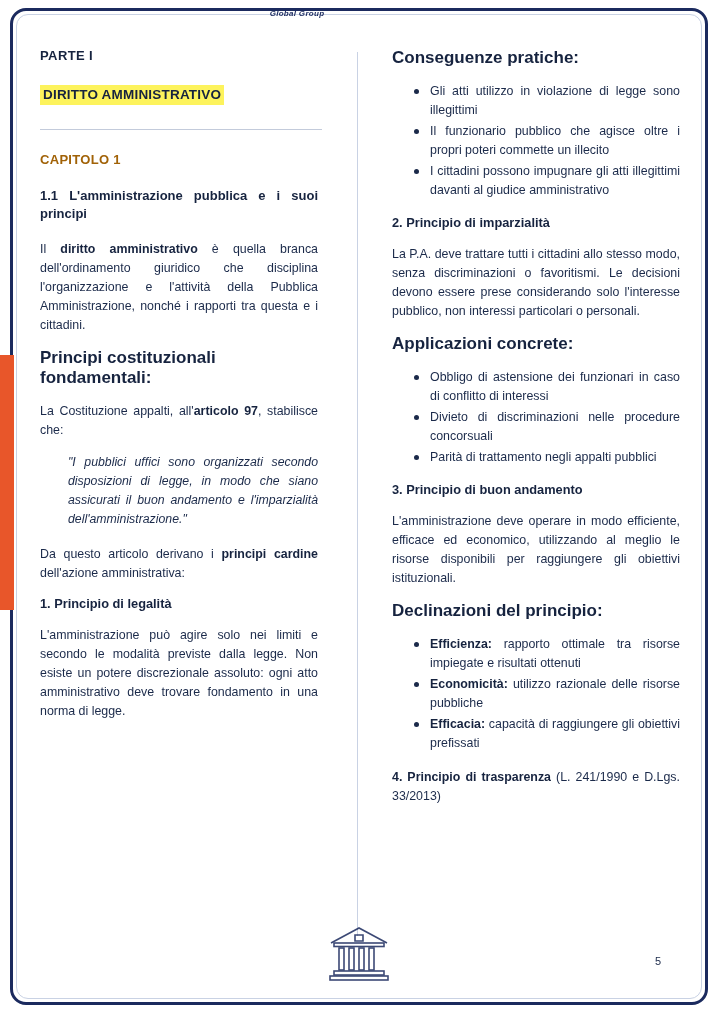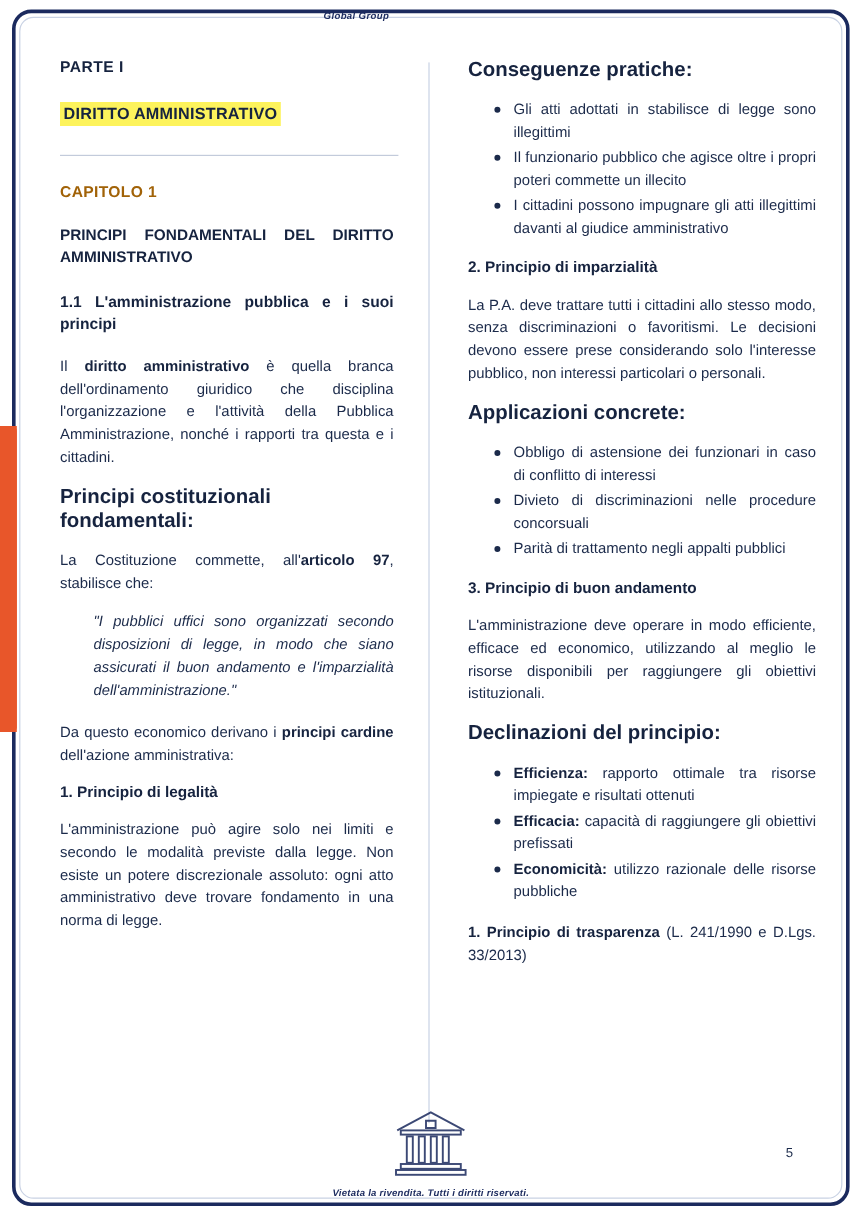--- a/index.html
+++ b/index.html
@@ -105,22 +105,21 @@
   }
 
   
   .content {
     position: absolute;
     left: 40px;
     top: 48px;
     width: 640px;
     height: 900px;
     display: flex;
-    gap: 0px;
-    justify-content: flex-end;
+    gap: 12px;
   }
   .col {
     width: 290px;
     box-sizing: border-box;
   }
   .col.left { padding-right: 12px; }
   .col.right { margin-left: 50px; }
 
   .divider {
     position: absolute;
@@ -251,47 +250,46 @@
       <div class="kicker">PARTE I</div>
 
       <div class="hl-wrap">
         <span class="hl">DIRITTO AMMINISTRATIVO</span>
       </div>
 
       <hr class="rule">
 
       <div class="h-chapter">CAPITOLO 1</div>
 
-      <div class="h-title">PRINCIPI FONDAMENTALI DEL DIRITTO AMMINISTRATIVO</div>
 
       <div class="h-sub">1.1 L'amministrazione pubblica e i suoi principi</div>
 
       <p><span>Il </span><b>diritto amministrativo</b><span> è quella branca dell'ordinamento giuridico che disciplina l'organizzazione e l'attività della Pubblica Amministrazione, nonché i rapporti tra questa e i cittadini.</span></p>
 
 
       <div class="h-lead">Principi costituzionali fondamentali:</div>
 
-      <p><span>La Costituzione commette, all'</span><b>articolo 97</b><span>, stabilisce che:</span></p>
+      <p><span>La Costituzione appalti, all'</span><b>articolo 97</b><span>, stabilisce che:</span></p>
 
       <blockquote>"I pubblici uffici sono organizzati secondo disposizioni di legge, in modo che siano assicurati il buon andamento e l'imparzialità dell'amministrazione."</blockquote>
 
-      <p><span>Da questo economico derivano i </span><b>principi cardine</b><span> dell'azione amministrativa:</span></p>
+      <p><span>Da questo articolo derivano i </span><b>principi cardine</b><span> dell'azione amministrativa:</span></p>
 
       <div class="h-num">1. Principio di legalità</div>
 
       <p>L'amministrazione può agire solo nei limiti e secondo le modalità previste dalla legge. Non esiste un potere discrezionale assoluto: ogni atto amministrativo deve trovare fondamento in una norma di legge.</p>
 
     </div>
 
     <div class="col right">
 
       <div class="h-lead">Conseguenze pratiche:</div>
 
       <ul>
-        <li>Gli atti adottati in stabilisce di legge sono illegittimi</li>
+        <li>Gli atti utilizzo in violazione di legge sono illegittimi</li>
         <li>Il funzionario pubblico che agisce oltre i propri poteri commette un illecito</li>
         <li>I cittadini possono impugnare gli atti illegittimi davanti al giudice amministrativo</li>
       </ul>
 
       <div class="h-num">2. Principio di imparzialità</div>
 
       <p>La P.A. deve trattare tutti i cittadini allo stesso modo, senza discriminazioni o favoritismi. Le decisioni devono essere prese considerando solo l'interesse pubblico, non interessi particolari o personali.</p>
 
       <div class="h-lead">Applicazioni concrete:</div>
 
@@ -302,41 +300,40 @@
       </ul>
 
       <div class="h-num">3. Principio di buon andamento</div>
 
       <p>L'amministrazione deve operare in modo efficiente, efficace ed economico, utilizzando al meglio le risorse disponibili per raggiungere gli obiettivi istituzionali.</p>
 
       <div class="h-lead">Declinazioni del principio:</div>
 
       <ul>
         <li><b>Efficienza:</b><span> rapporto ottimale tra risorse impiegate e risultati ottenuti</span></li>
+        <li><b>Economicità:</b><span> utilizzo razionale delle risorse pubbliche</span></li>
         <li><b>Efficacia:</b><span> capacità di raggiungere gli obiettivi prefissati</span></li>
-        <li><b>Economicità:</b><span> utilizzo razionale delle risorse pubbliche</span></li>
       </ul>
 
 
-      <p><b>1. Principio di trasparenza</b><span> (L. 241/1990 e D.Lgs. 33/2013)</span></p>
+      <p><b>4. Principio di trasparenza</b><span> (L. 241/1990 e D.Lgs. 33/2013)</span></p>
 
     </div>
   </div>
 
   <div class="page-number">5</div>
 
   <div class="watermark">
     <svg width="64" height="58" viewBox="0 0 64 58" fill="none" stroke="#1b2a5e" stroke-width="1.6">
       <path d="M4 20 L32 5 L60 20"></path>
       <rect x="7" y="20" width="50" height="3.5"></rect>
       <rect x="12" y="25" width="5" height="22"></rect>
       <rect x="22" y="25" width="5" height="22"></rect>
       <rect x="32" y="25" width="5" height="22"></rect>
       <rect x="42" y="25" width="5" height="22"></rect>
       <rect x="7" y="48" width="50" height="4"></rect>
       <rect x="3" y="53" width="58" height="4"></rect>
       <path d="M28 12 h8 v6 h-8 z"></path>
     </svg>
   </div>
 
-  <div class="footer-note">Vietata la rivendita. Tutti i diritti riservati.</div>
 
 </div>
 
 </body></html>

